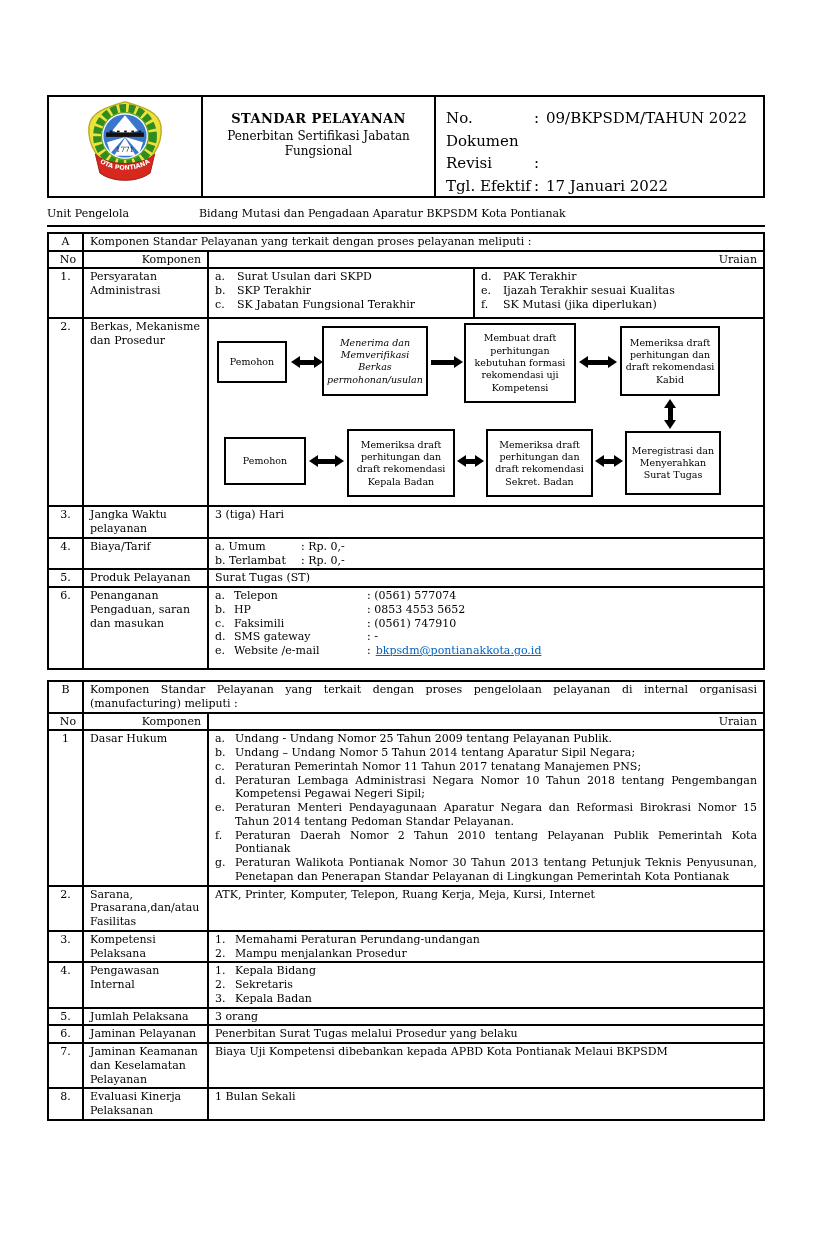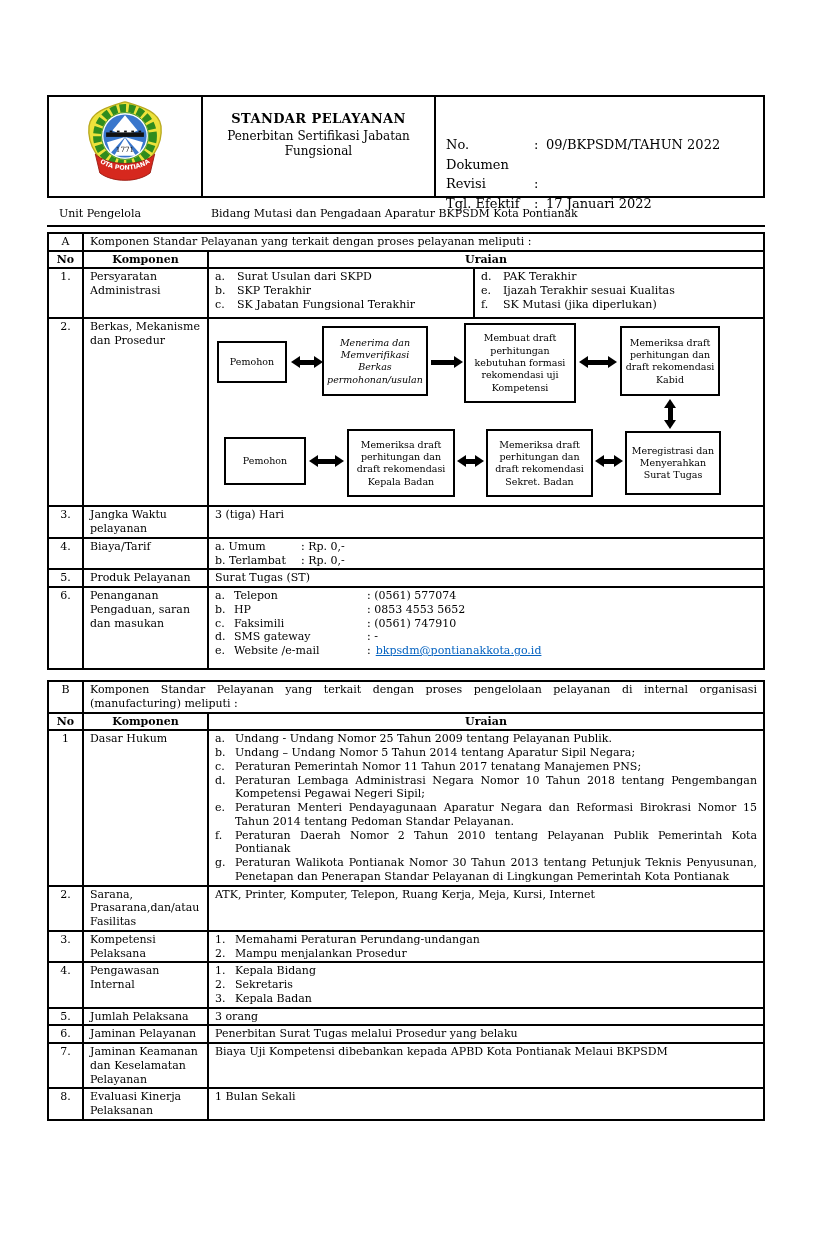--- a/index.html
+++ b/index.html
@@ -8,40 +8,40 @@
     font-family:"DejaVu Serif","Liberation Serif",serif;
     color:#000; font-size:11px; line-height:1.25;
   }
   .page { position:relative; box-sizing:border-box; width:813px; height:1247px; padding:95px 0 0 47px; }
   .content { width:718px; }
 
   
   .hdr-table { display:flex; border:2px solid #000; height:103px; box-sizing:border-box; }
   .hdr-logo-cell { width:154px; border-right:2px solid #000; display:flex; align-items:flex-start; justify-content:center; padding-top:3px; box-sizing:border-box; }
   .hdr-title-cell { width:233px; border-right:2px solid #000; text-align:center; padding-top:14px; box-sizing:border-box; }
-  .hdr-info-cell { flex:1; padding:10px 0 16px 10px; box-sizing:border-box; font-size:13px;margin-top:28px; }
+  .hdr-info-cell { flex:1; padding:10px 0 16px 10px; box-sizing:border-box; font-size:15px; }
   .doc-title { font-weight:bold; font-size:13px; letter-spacing:.4px; }
   .doc-subtitle { font-size:12px; margin-top:2px; padding:0 18px; }
   .info-row { display:flex; line-height:1.5; }
   .info-label { width:88px; flex:none; }
   .info-colon { width:12px; flex:none; }
 
   
-  .unit-row { display:flex; margin:9px 0 4px 12px; }
+  .unit-row { display:flex; margin:9px 0 4px 0; }
   .unit-label { width:152px; flex:none; }
   .unit-sep { border-top:2px solid #000; width:718px; margin-bottom:5px; }
 
   
   table.sec { border-collapse:collapse; width:718px; table-layout:fixed; margin-bottom:10px; }
   table.sec td { border:2px solid #000; padding:1px 6px; vertical-align:top; }
   col.c-no { width:35px; }
   col.c-komp { width:125px; }
   td.cell-code { text-align:center; }
   td.cell-no { text-align:center; }
-  td.cell-colhdr { text-align:center;font-weight:bold; }
+  td.cell-colhdr { text-align:right; }
   td.cell-just { text-align:justify; }
 
   
   td.split-cell { padding:0 !important; }
   .split-wrap { display:flex; min-height:48px; }
   .split-left { width:266px; flex:none; border-right:2px solid #000; padding:1px 4px 1px 6px; box-sizing:border-box; }
   .split-right { flex:1; padding:1px 6px; }
   .li-row { display:flex; }
   .li-m { width:22px; flex:none; }
   .li-t { flex:1; }

